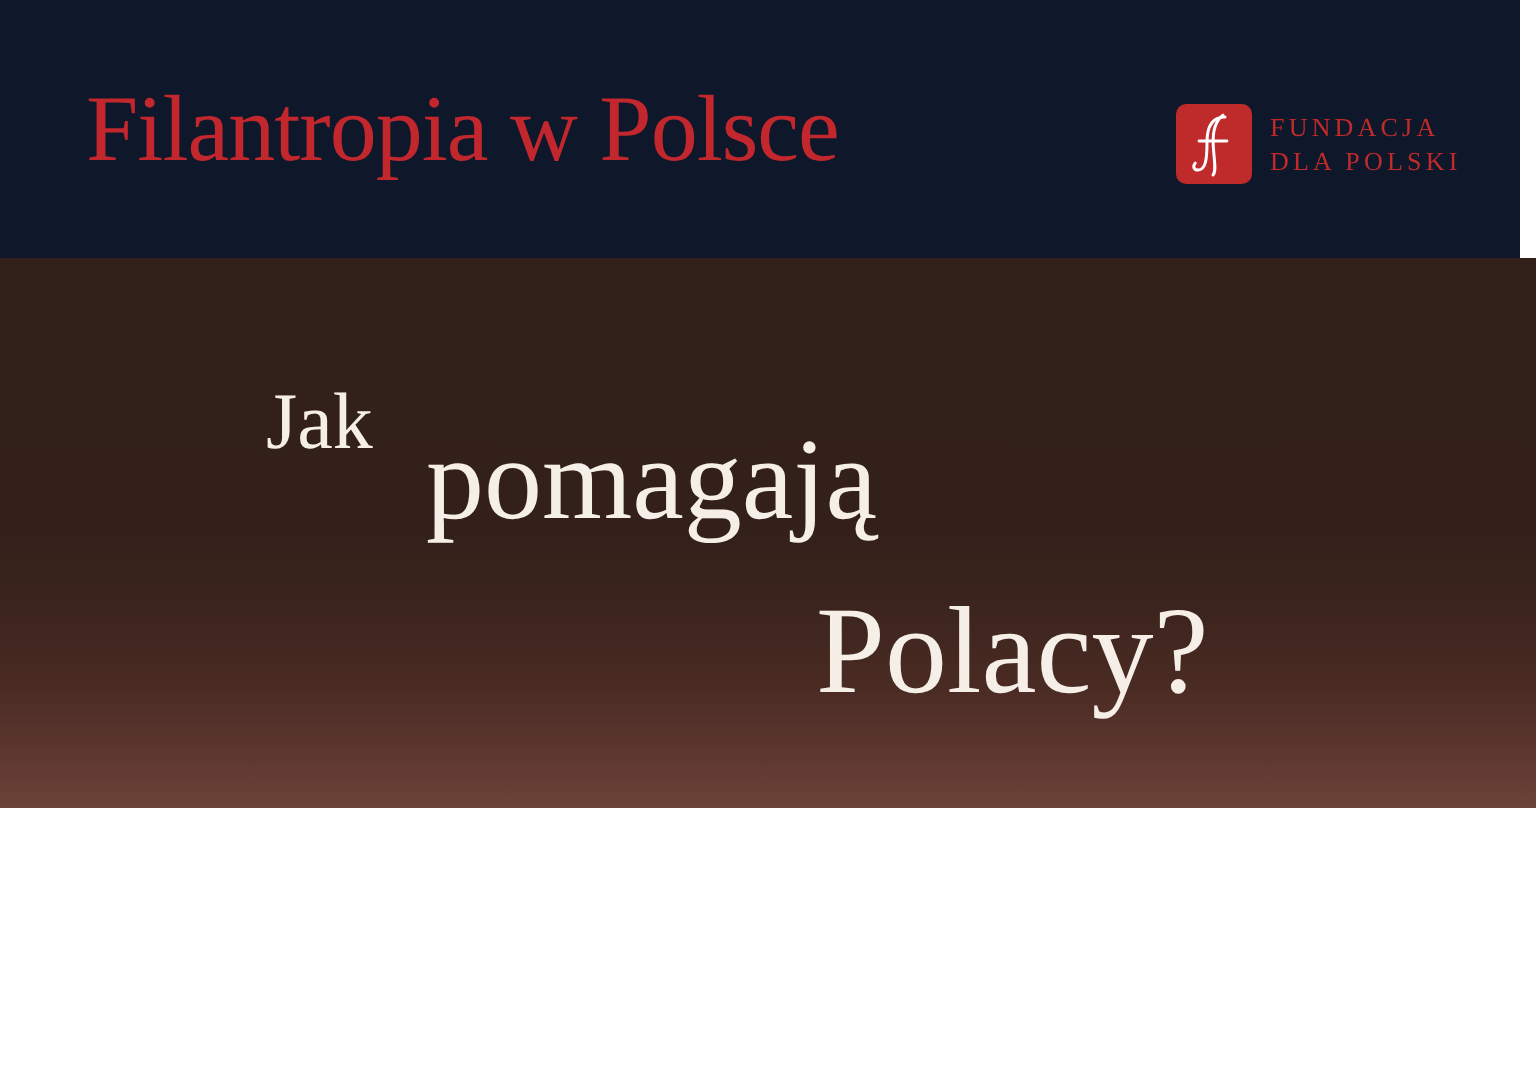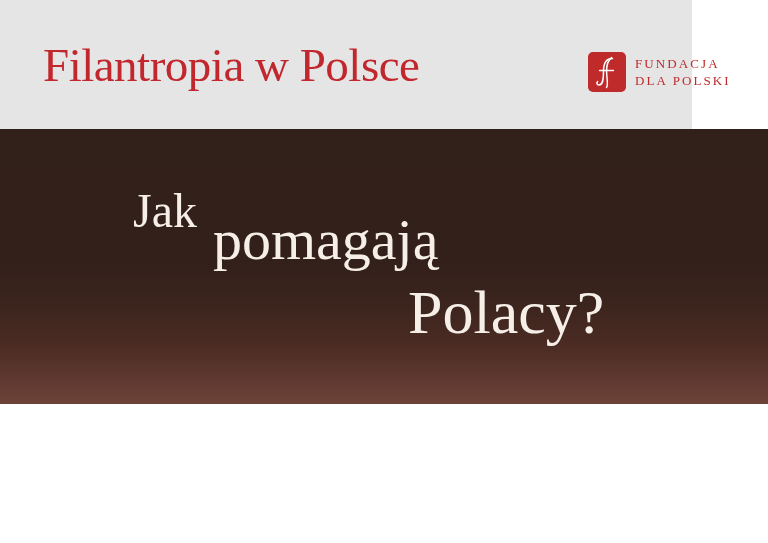--- a/index.html
+++ b/index.html
@@ -13,23 +13,23 @@
     height: 543px;
     overflow: hidden;
     font-family: "Liberation Serif", "DejaVu Serif", serif;
     position: relative;
   }
 
   
   .header {
     position: absolute;
     left: 0; top: 0;
-    width: 692px;
+    width: 760px;
     height: 129px;
-    background: #e5e5e5;
+    background: #0f172a;
   }
   .header-title {
     position: absolute;
     left: 43px;
     top: 37px;
     font-family: "Liberation Serif", "DejaVu Serif", serif;
     font-size: 47px;
     line-height: 56px;
     color: #c1272d;
     letter-spacing: -0.5px;
@@ -97,38 +97,38 @@
   .hl-word {
     position: absolute;
     white-space: nowrap;
     font-family: "Liberation Serif", "DejaVu Serif", serif;
     font-weight: normal;
     color: #f6efe8;
   }
   .hl-jak {
     left: 133px;
     top: 60px;
-    font-size: 48px;
+    font-size: 40px;
     line-height: 44px;
   }
   .hl-pomagaja {
     left: 213px;
     top: 74px;
     font-size: 58px;
     line-height: 74px;
   }
   .hl-naj {
     left: 112px;
     top: 139px;
     font-size: 42px;
     line-height: 48px;
   }
   .hl-polacy {
     left: 408px;
-    top: 148px;
+    top: 162px;
     font-size: 62px;
     line-height: 70px;
   }
 
   
   .footer {
     position: absolute;
     left: 0;
     top: 404px;
     width: 768px;

